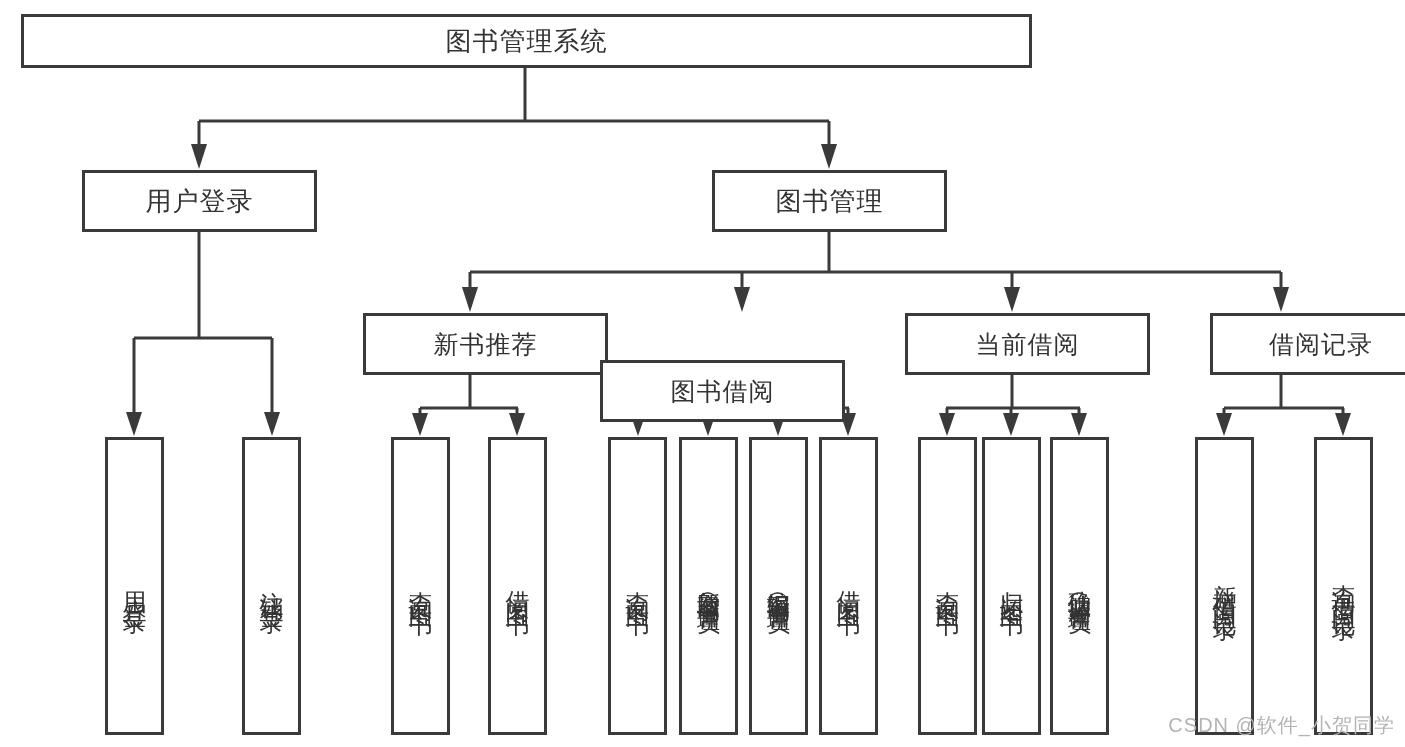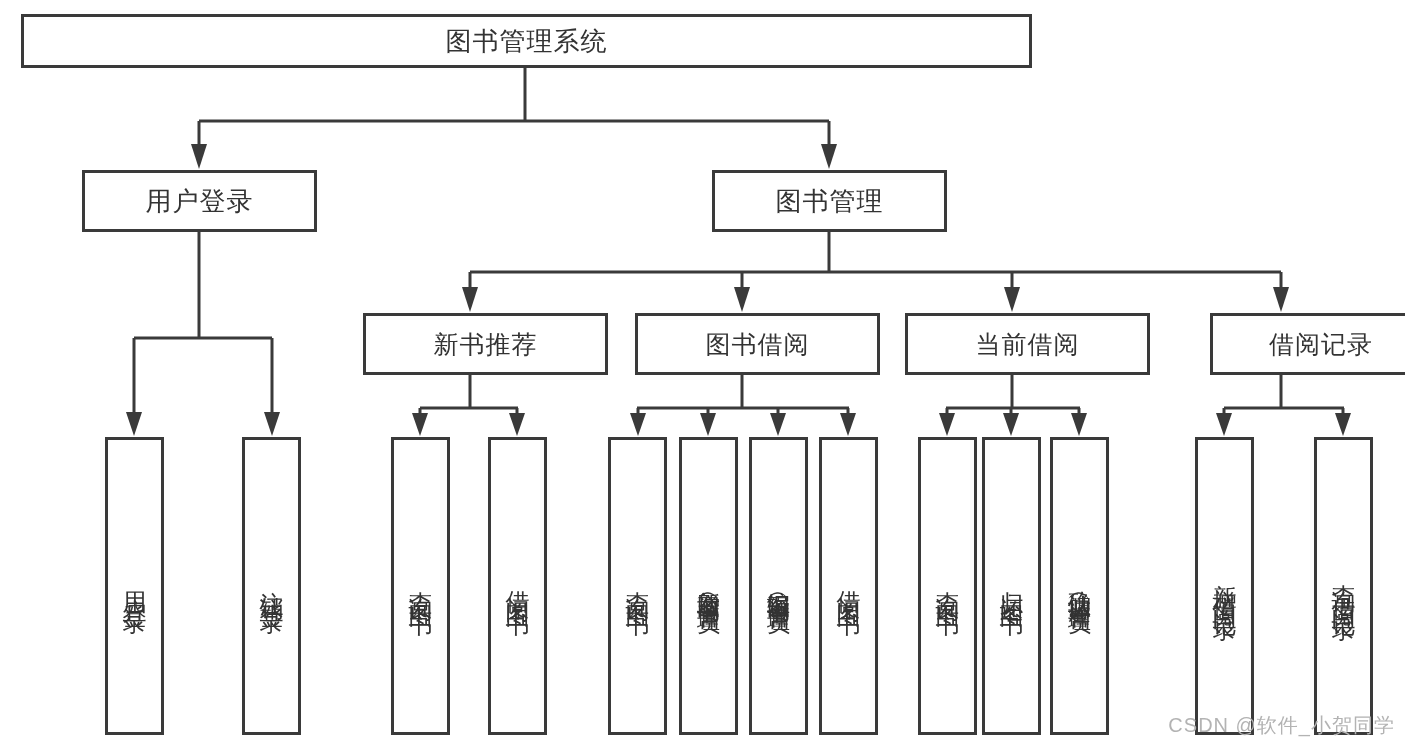--- a/index.html
+++ b/index.html
@@ -37,21 +37,21 @@
     justify-content: center;
     font-size: 26px;
     letter-spacing: 1px;
     white-space: nowrap;
   }
   .root  { left: 21px;  top: 14px;  width: 1011px; height: 54px; }
   .l2a   { left: 82px;  top: 170px; width: 235px;  height: 62px; }
   .l2b   { left: 712px; top: 170px; width: 235px;  height: 62px; }
   .l3    { top: 313px; height: 62px; width: 245px; font-size: 25px; }
   .l3a   { left: 363px; }
-  .l3b   { left: 635px; }
+  .l3b   { left: 600px; margin-top: 47px; }
   .l3c   { left: 905px; }
   .l3d   { left: 1210px; width: 214px; padding-left: 8px; }
   .leaf {
     top: 437px; height: 298px; width: 59px;
     writing-mode: vertical-rl;
     font-size: 24px;
     letter-spacing: 7px;
     white-space: normal;
   }
   .leaf.tight { letter-spacing: 3px; font-size: 23px; }

